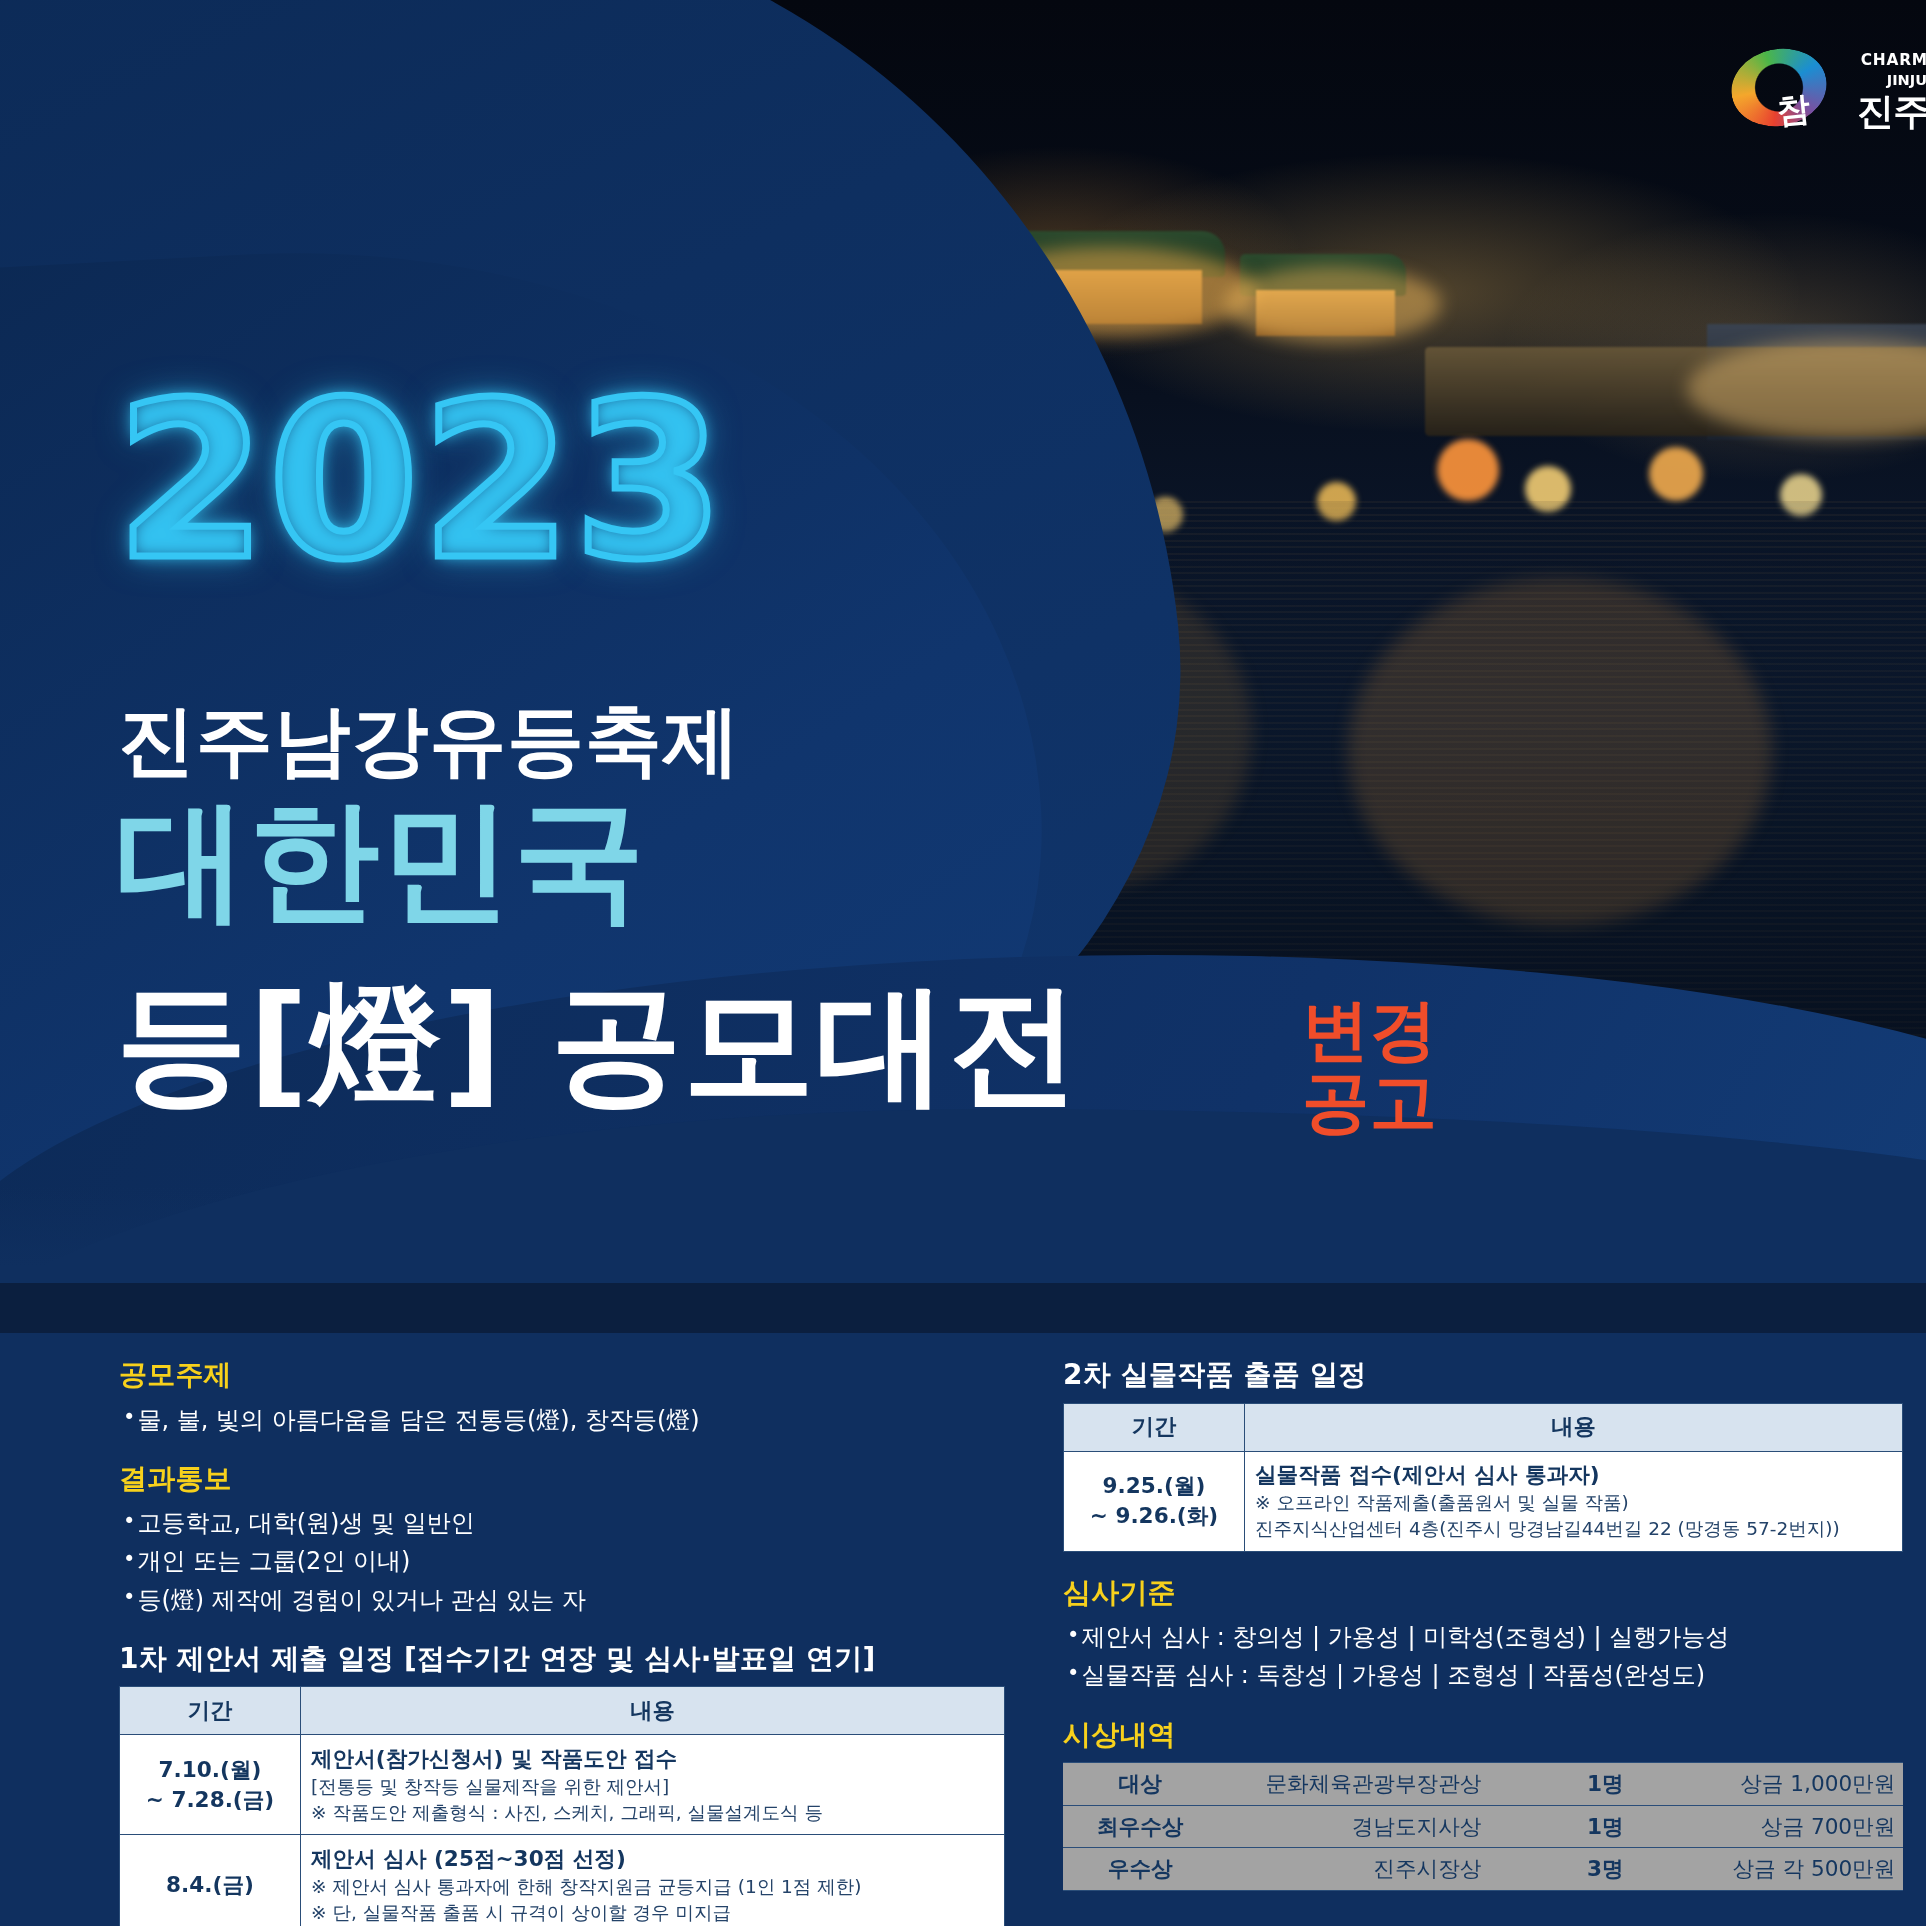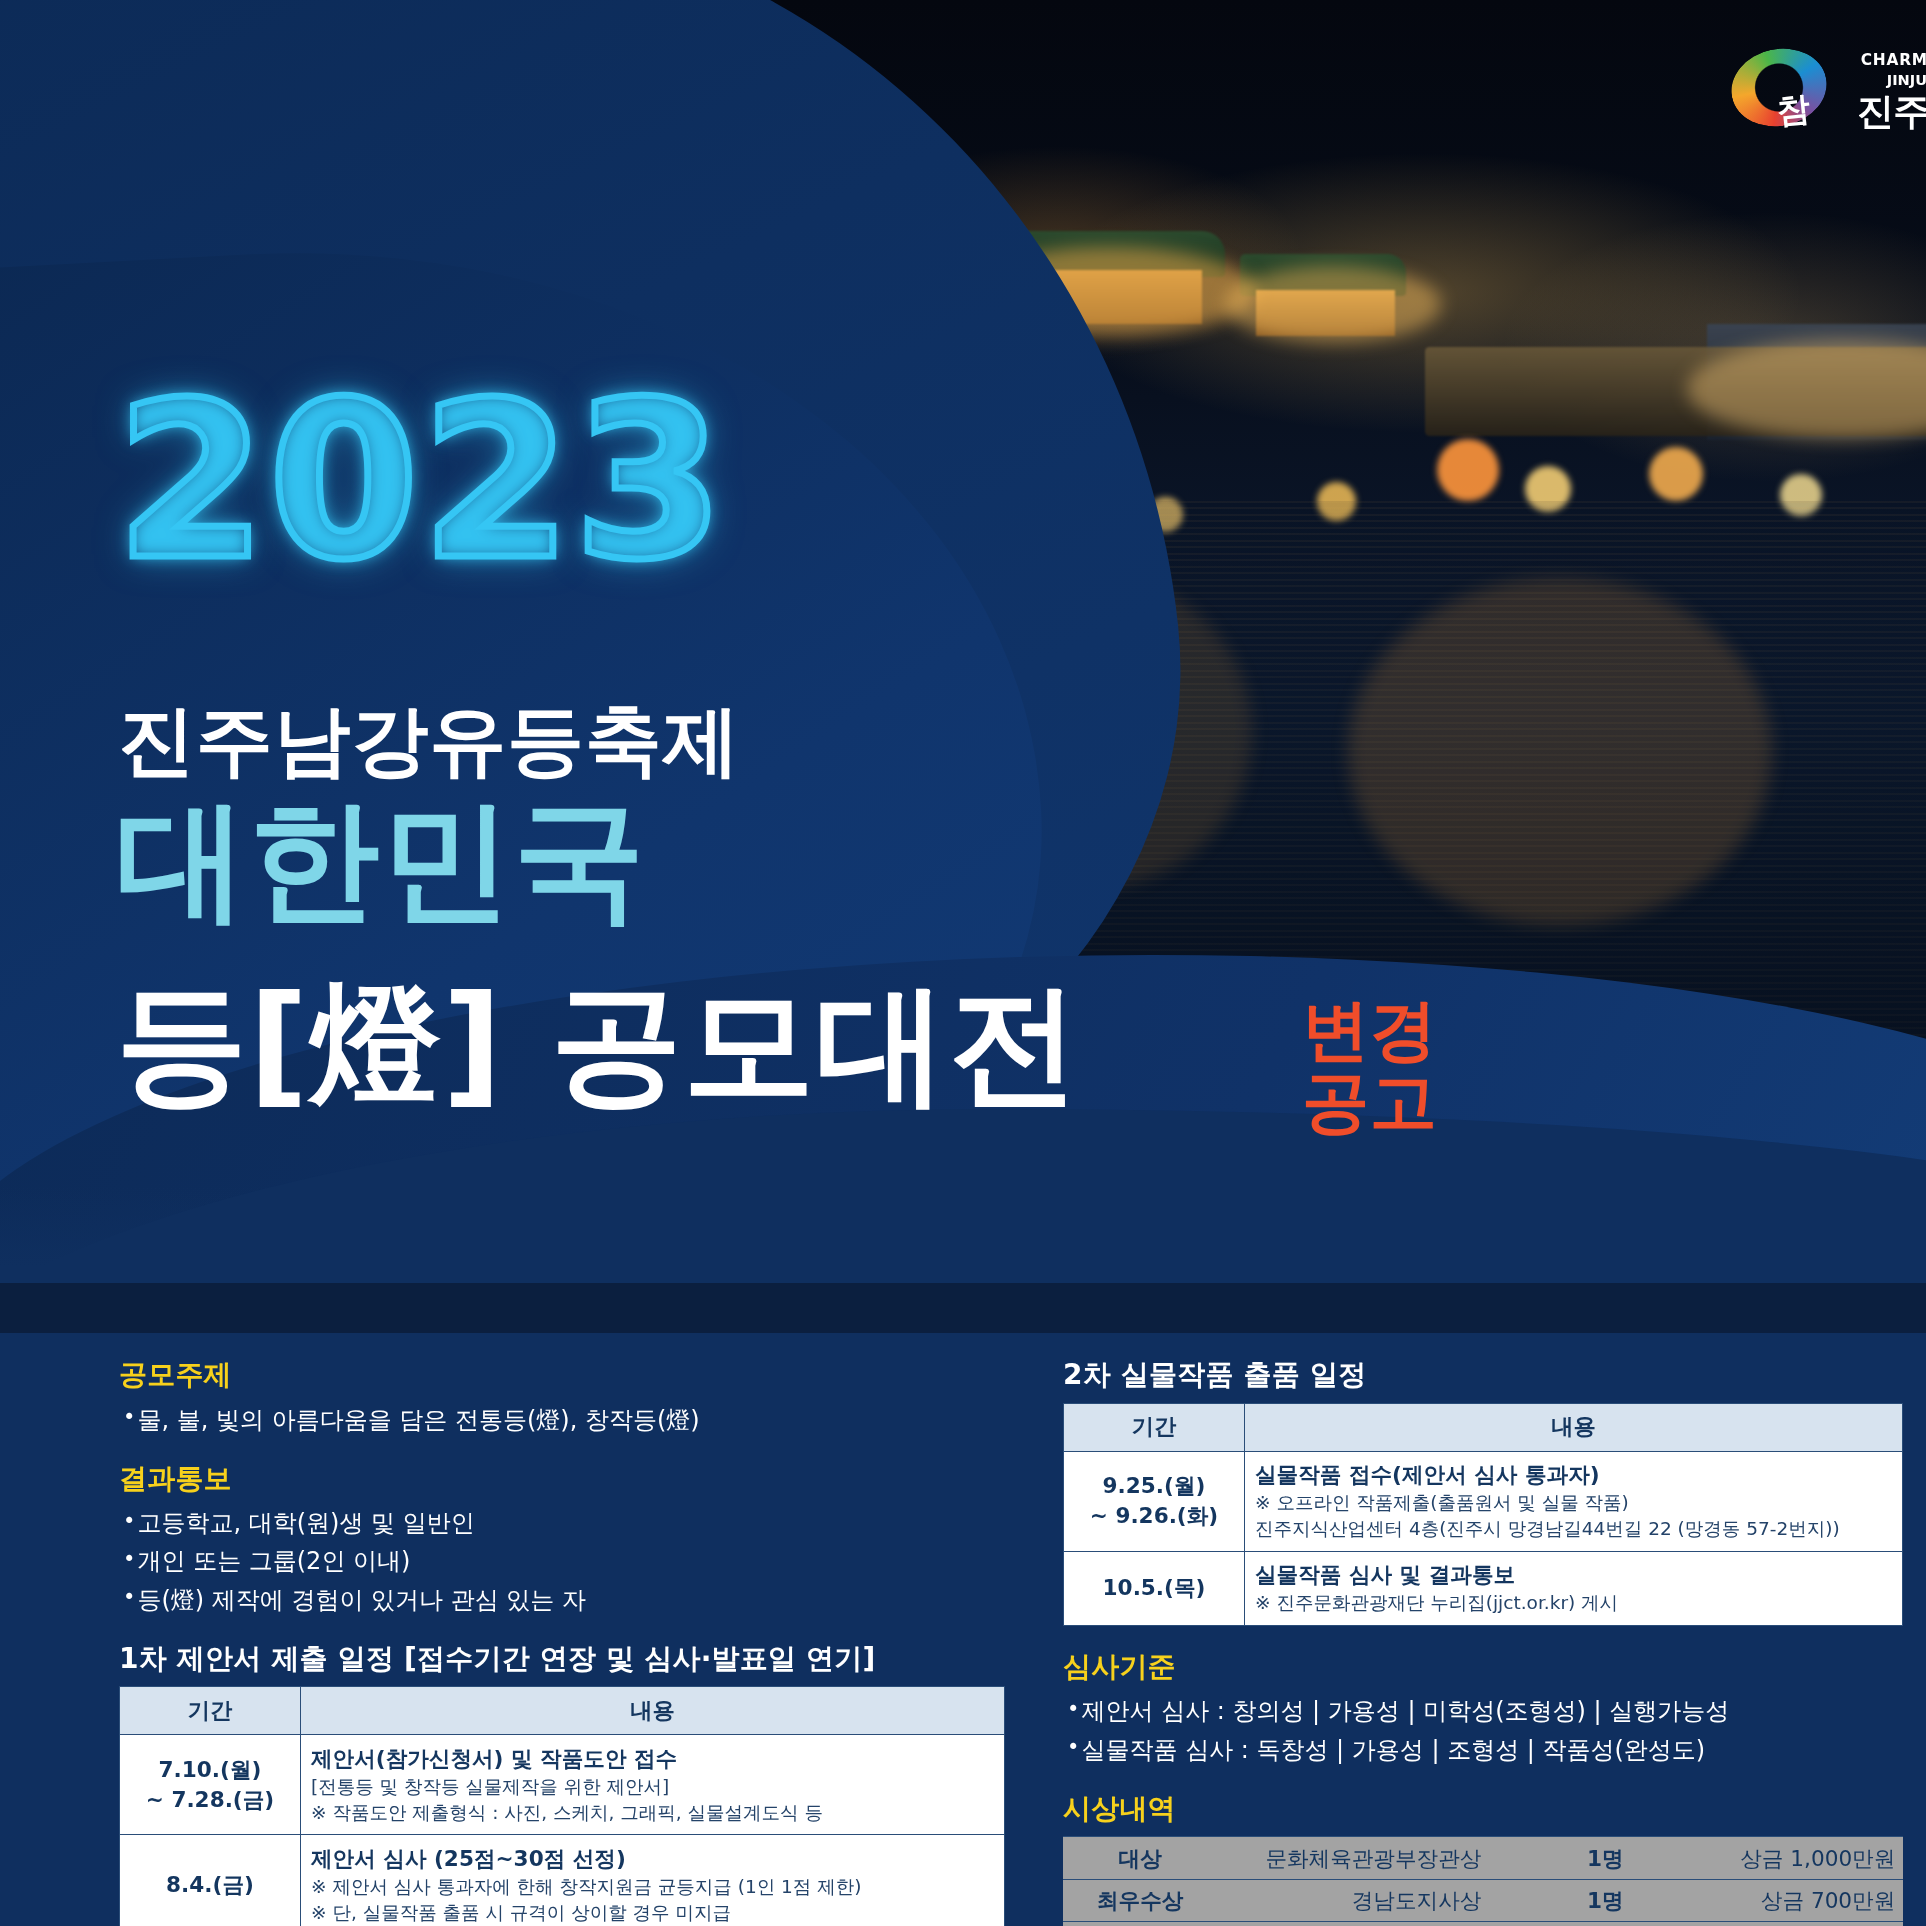--- a/index.html
+++ b/index.html
@@ -287,27 +287,20 @@
         </tr>
         <tr>
           <td class="c" style="white-space:pre-line">9.25.(월)
 ~ 9.26.(화)</td>
           <td>
             <span class="hl">실물작품 접수(제안서 심사 통과자)</span>
             <span class="sm">※ 오프라인 작품제출(출품원서 및 실물 작품)</span>
             <span class="sm">진주지식산업센터 4층(진주시 망경남길44번길 22 (망경동 57-2번지))</span>
           </td>
         </tr>
-        <tr>
-          <td class="c" style="white-space:pre-line">10.5.(목)</td>
-          <td>
-            <span class="hl">실물작품 심사 및 결과통보</span>
-            <span class="sm">※ 진주문화관광재단 누리집(jjct.or.kr) 게시</span>
-          </td>
-        </tr>
       </tbody>
         </table>
 
       <h2 class="sec">심사기준</h2>
       <ul class="bul">
         <li>제안서 심사 : 창의성 | 가용성 | 미학성(조형성) | 실행가능성</li>
         <li>실물작품 심사 : 독창성 | 가용성 | 조형성 | 작품성(완성도)</li>
       </ul>
 
       <h2 class="sec">시상내역</h2>

